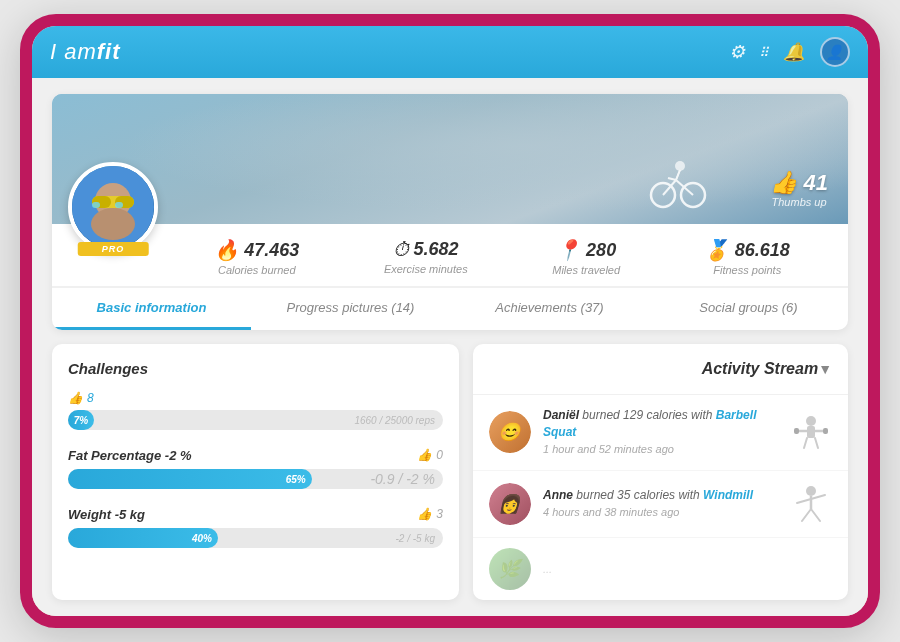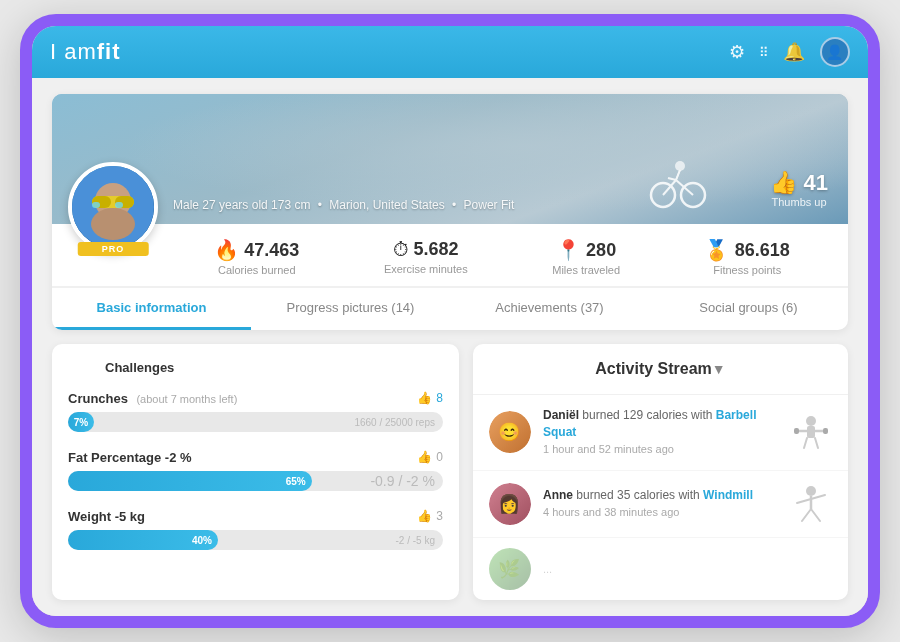--- a/index.html
+++ b/index.html
@@ -9,24 +9,25 @@
       justify-content: center;
       align-items: center;
       min-height: 100vh;
       font-family: 'Segoe UI', Arial, sans-serif;
     }
     .device {
       width: 860px;
       min-height: 600px;
       background: #fef9c3;
       border-radius: 36px;
-      border: 12px solid #8b5cf6;
+      border: 12px solid #be185d;
       box-shadow: 0 8px 40px rgba(0,0,0,0.18), inset 0 0 0 2px #e0e0e0;
       overflow: hidden;
       position: relative;
+      font-style: italic;
     }
     .device::before {
       content: '';
       position: absolute;
       left: -22px;
       top: 120px;
       width: 10px;
       height: 50px;
       background: #ccc;
       border-radius: 4px 0 0 4px;
@@ -244,25 +245,24 @@
       gap: 14px;
     }
     .challenges-card {
       background: white;
       border-radius: 10px;
       padding: 16px;
       flex: 1;
       box-shadow: 0 2px 8px rgba(0,0,0,0.07);
     }
     .challenges-title {
-      font-size: 13px;
+      font-size: 15px;
       font-weight: 700;
       color: #333;
       margin-bottom: 14px;
-      margin-left: 37px;
     }
     .challenge-item {
       margin-bottom: 16px;
     }
     .challenge-header {
       display: flex;
       justify-content: space-between;
       align-items: center;
       margin-bottom: 5px;
     }
@@ -319,21 +319,21 @@
     }
     .activity-card {
       background: white;
       border-radius: 10px;
       flex: 1;
       box-shadow: 0 2px 8px rgba(0,0,0,0.07);
       overflow: hidden;
     }
     .activity-header {
       display: flex;
-      justify-content: center;
+      justify-content: flex-end;
       align-items: center;
       padding: 16px;
       border-bottom: 1px solid #f0f0f0;
     }
     .activity-title {
       font-size: 16px;
       font-weight: 700;
       color: #333;
     }
     .activity-dropdown {
@@ -440,27 +440,20 @@
                 <rect x="20" y="36" width="8" height="6" rx="3" fill="#70d8f0" opacity="0.8"></rect>
                 <rect x="43" y="36" width="8" height="6" rx="3" fill="#70d8f0" opacity="0.8"></rect>
                 <ellipse cx="41" cy="58" rx="22" ry="16" fill="#b89070"></ellipse>
               </svg>
             </div>
           </div>
           <div class="pro-badge">PRO</div>
         </div>
 
         <div class="profile-info" style="margin-left: 105px;">
-          <div class="profile-meta">
-            <span>Male 27 years old 173 cm</span>
-            <span class="dot">•</span>
-            <span>Marion, United States</span>
-            <span class="dot">•</span>
-            <span>Power Fit</span>
-          </div>
         </div>
 
         <div class="thumbs-up">
           <div class="thumbs-num">
             <span style="font-size:22px;">👍</span>
             <span>41</span>
           </div>
           <div class="thumbs-label">Thumbs up</div>
         </div>
       </div>
@@ -504,24 +497,20 @@
       </div>
     </div>
 
     <div class="bottom-row">
 
       <div class="challenges-card">
         <div class="challenges-title">Challenges</div>
 
         <div class="challenge-item">
           <div class="challenge-header">
-            <div>
-              <span class="challenge-name">Crunches</span>
-              <span class="challenge-sub">(about 7 months left)</span>
-            </div>
             <div class="challenge-like active">
               <span>👍</span>
               <span>8</span>
             </div>
           </div>
           <div class="progress-bar-bg">
             <div class="progress-bar-fill" style="width: 7%">
               <span class="progress-pct">7%</span>
             </div>
             <span class="progress-label" style="right:8px; font-size:10px; color:#bbb; position:absolute; top:50%; transform:translateY(-50%);">1660 / 25000 reps</span>

